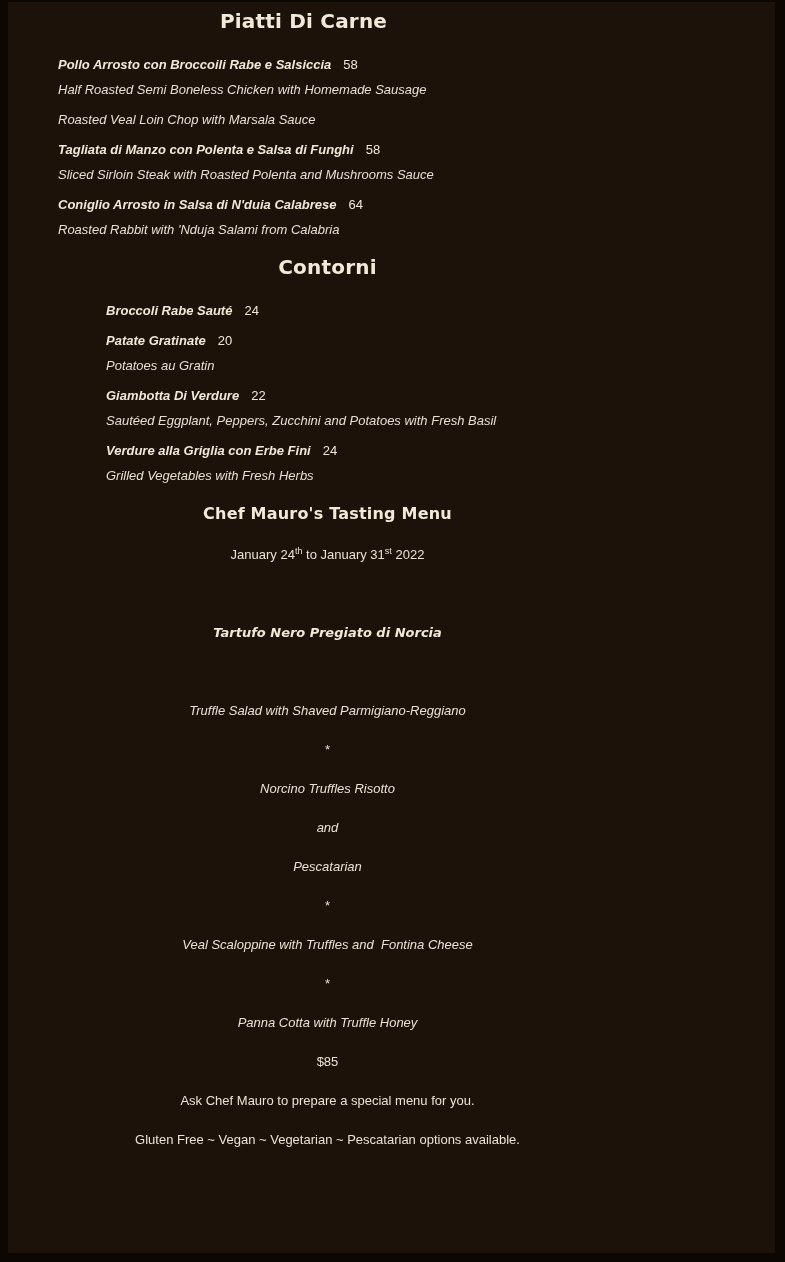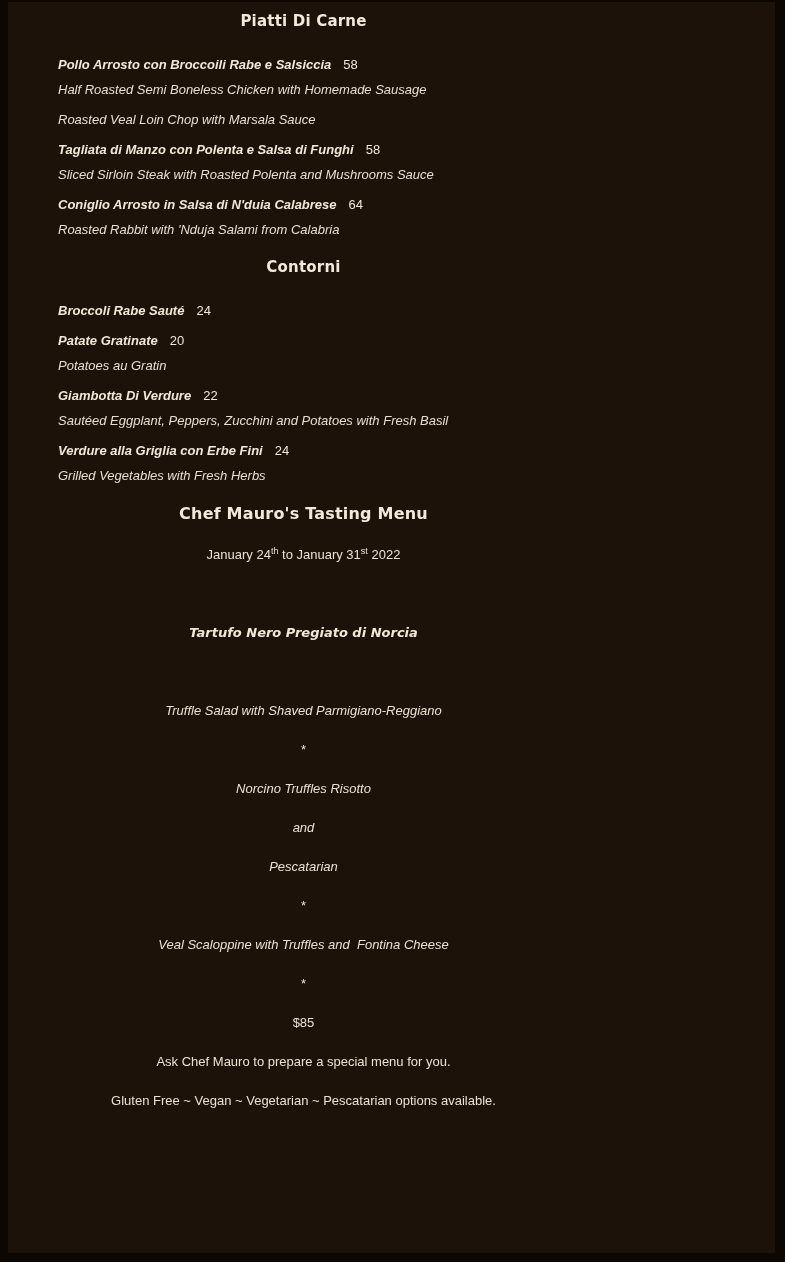--- a/index.html
+++ b/index.html
@@ -22,28 +22,28 @@
   }
   .menu-column {
     width: 591px;
     padding-top: 10px;
     box-sizing: border-box;
   }
   .section-title {
     margin: 0 50px 26px 50px;
     text-align: center;
     font-family: "DejaVu Sans", "Liberation Sans", sans-serif;
-    font-size: 15px;
+    font-size: 20px;
     font-weight: 600;
     line-height: 19px;
     color: #f2ead8;
     letter-spacing: 0.2px;
   }
   .section { margin: 0; }
-  .section + .section { margin-top: 20px; }
+  .section + .section { margin-top: 20px; padding-left: 48px; }
   .menu-item { margin: 0 50px 14px 50px; }
   .row-top {
     display: flex;
     align-items: baseline;
     line-height: 16px;
     margin-bottom: 9px;
   }
   .item-name {
     font-style: italic;
     font-weight: bold;
@@ -176,19 +176,20 @@
       <div class="spacer"></div>
 
       <p class="t-line italic">Truffle Salad with Shaved Parmigiano-Reggiano</p>
       <p class="t-line">*</p>
       <p class="t-line italic">Norcino Truffles Risotto</p>
       <p class="t-line italic">and</p>
       <p class="t-line italic">Pescatarian</p>
       <p class="t-line">*</p>
       <p class="t-line italic">Veal Scaloppine with Truffles and  Fontina Cheese</p>
       <p class="t-line">*</p>
+      <p class="t-line italic">Panna Cotta with Truffle Honey</p>
       <p class="t-line">$85</p>
       <p class="t-line">Ask Chef Mauro to prepare a special menu for you.</p>
       <p class="t-line">Gluten Free ~ Vegan ~ Vegetarian ~ Pescatarian options available.</p>
     </div>
 
   </div>
 </div>
 
 </body></html>

